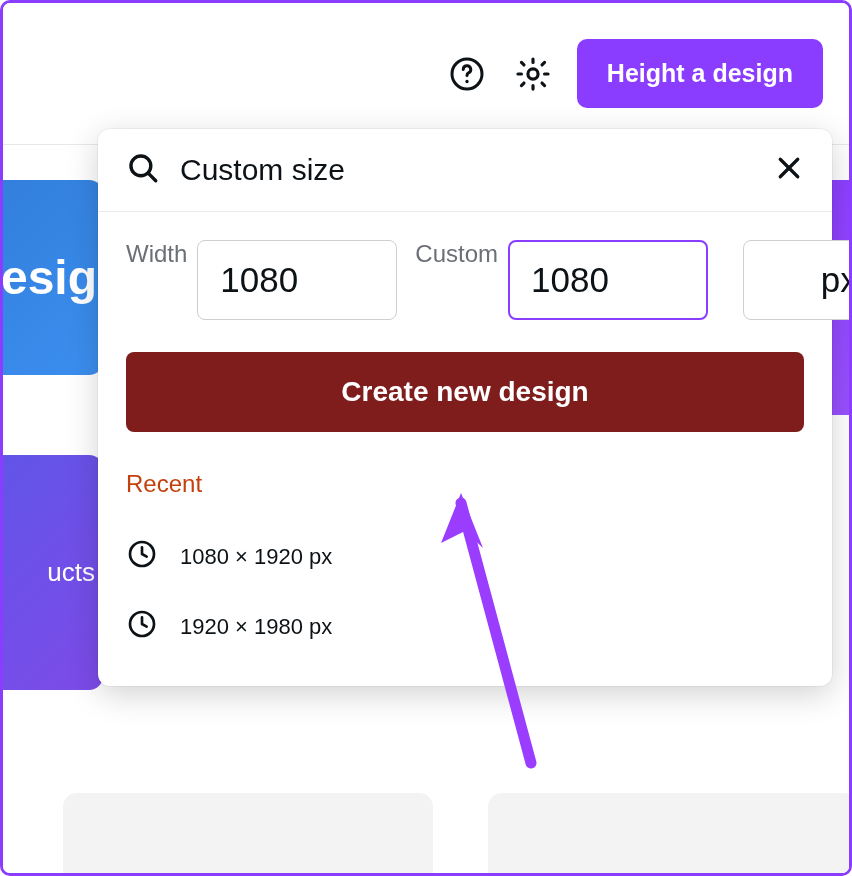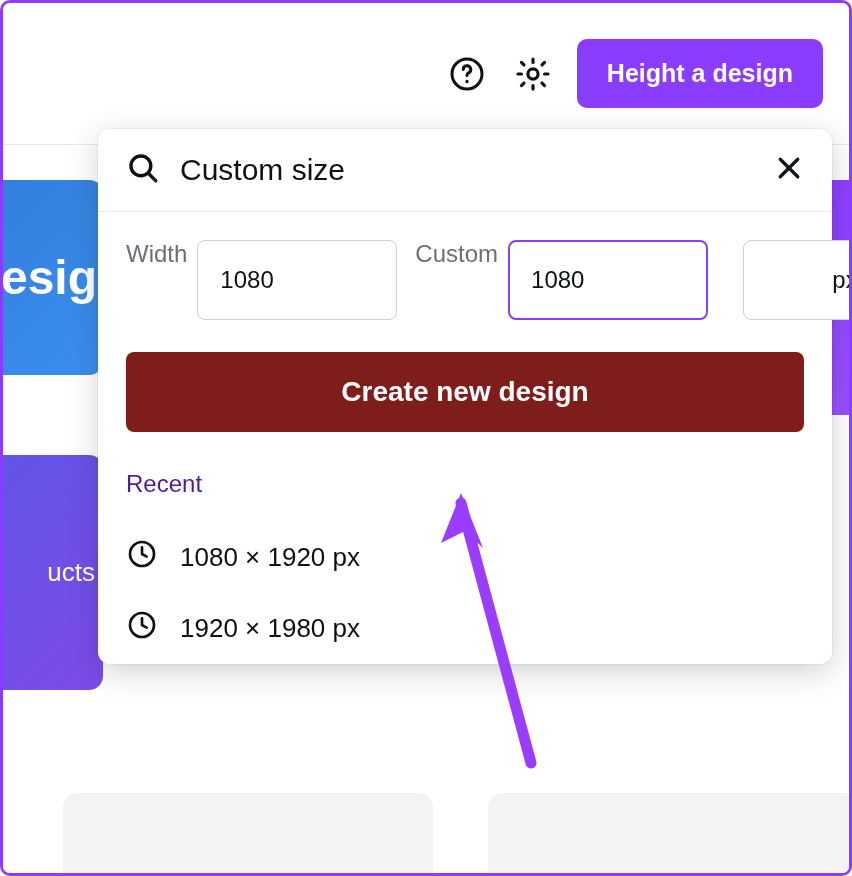--- a/index.html
+++ b/index.html
@@ -83,20 +83,21 @@
     border-radius:14px;
   }
   .popover {
     position: absolute;
     left: 95px; top: 126px;
     width: 734px;
     background: #fff;
     border-radius: 12px;
     box-shadow: 0 8px 32px rgba(0,0,0,0.18), 0 0 0 1px rgba(0,0,0,0.04);
     z-index: 10;
+    padding-bottom: 24px;
   }
   .pop-header {
     display:flex; align-items:center;
     padding: 22px 28px;
     gap: 20px;
     border-bottom: 1px solid #ebebec;
   }
   .pop-title {
     flex: 1;
     font-size: 30px;
@@ -115,21 +116,21 @@
     display:flex; flex-direction:row; gap:10px;
   }
   .field label {
     font-size: 24px;
     color: #6b6f76;
   }
   .num-input, .unit-select {
     height: 80px;
     border: 1.5px solid #cfcfd2;
     border-radius: 8px;
-    font-size: 24px;
+    font-size: 35px;
     padding: 0 22px;
     color: #0d1216;
     background:#fff;
     outline:none;
   }
   .num-input { width: 200px; }
   .num-input.focused {
     border: 2px solid #8b3dff;
     padding: 0 21px;
   }
@@ -154,27 +155,27 @@
     font-size: 28px;
     font-weight: 700;
     height: 80px;
     cursor: pointer;
   }
   .recent-section {
     padding: 38px 28px 0 28px;
   }
   .recent-title {
     font-size: 24px;
-    color: #4c1d95;
+    color: #c2410c;
     margin-bottom: 24px;
   }
   .recent-item {
     display:flex; align-items:center; gap:22px;
     padding: 16px 0;
-    font-size: 26px;
+    font-size: 22px;
     color: #0d1216;
     cursor:pointer;
   }
   .arrow {
     position:absolute;
     left: 438px; top: 490px;
     width: 120px; height: 300px;
     z-index: 20;
     pointer-events:none;
   }

